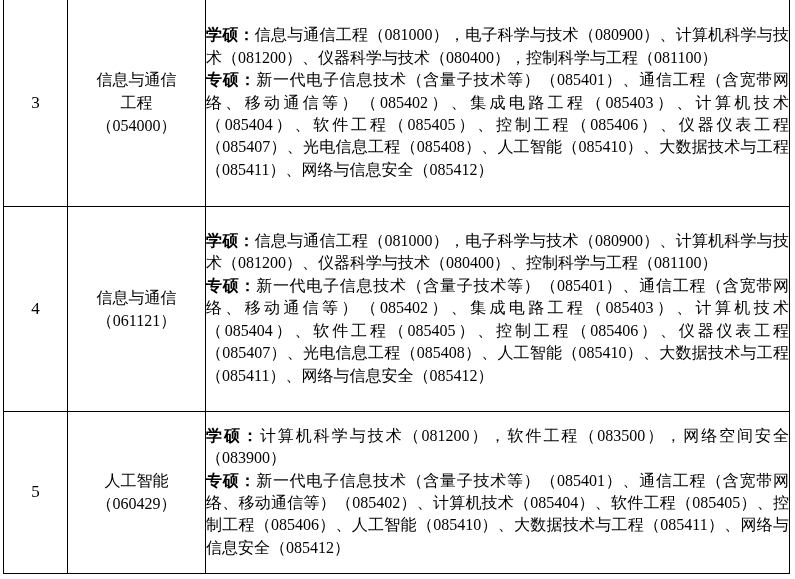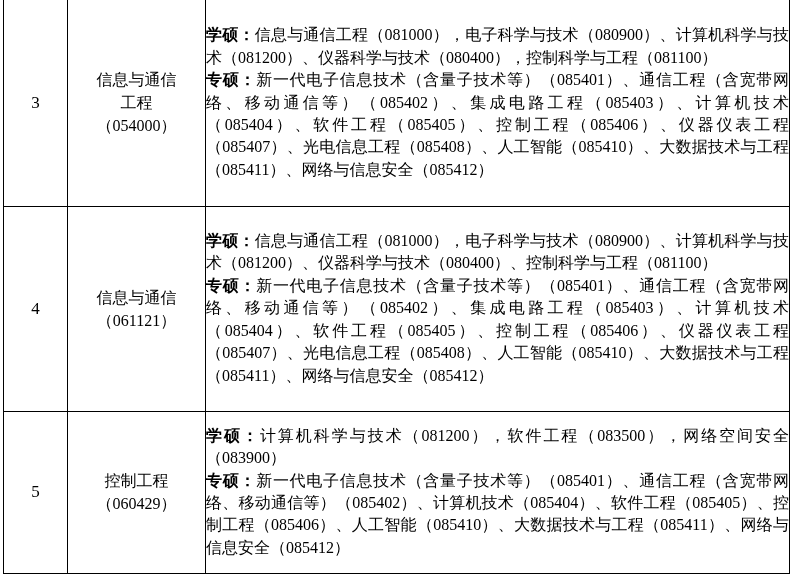--- a/index.html
+++ b/index.html
@@ -100,21 +100,21 @@
       <p class="detail-p"><span class="detail-label">学硕：</span><span>信息与通信工程（081000），电子科学与技术（080900）、计算机科学与技术（081200）、仪器科学与技术（080400）、控制科学与工程（081100）</span></p>
       <p class="detail-p"><span class="detail-label">专硕：</span><span>新一代电子信息技术（含量子技术等）（085401）、通信工程（含宽带网络、移动通信等）（085402）、集成电路工程（085403）、计算机技术（085404）、软件工程（085405）、控制工程（085406）、仪器仪表工程（085407）、光电信息工程（085408）、人工智能（085410）、大数据技术与工程（085411）、网络与信息安全（085412）</span></p>
     </td>
   </tr>
 
   <tr style="height:162px">
     <td class="c-num">
       <span>5</span>
     </td>
     <td class="c-major">
-      <span class="major-line">控制工程</span>
+      <span class="major-line">人工智能</span>
       <span class="major-line">（060429）</span>
     </td>
     <td class="c-detail">
       <p class="detail-p"><span class="detail-label">学硕：</span><span>计算机科学与技术（081200），软件工程（083500），网络空间安全（083900）</span></p>
       <p class="detail-p"><span class="detail-label">专硕：</span><span>新一代电子信息技术（含量子技术等）（085401）、通信工程（含宽带网络、移动通信等）（085402）、计算机技术（085404）、软件工程（085405）、控制工程（085406）、人工智能（085410）、大数据技术与工程（085411）、网络与信息安全（085412）</span></p>
     </td>
   </tr>
 </tbody>
   </table>
 

